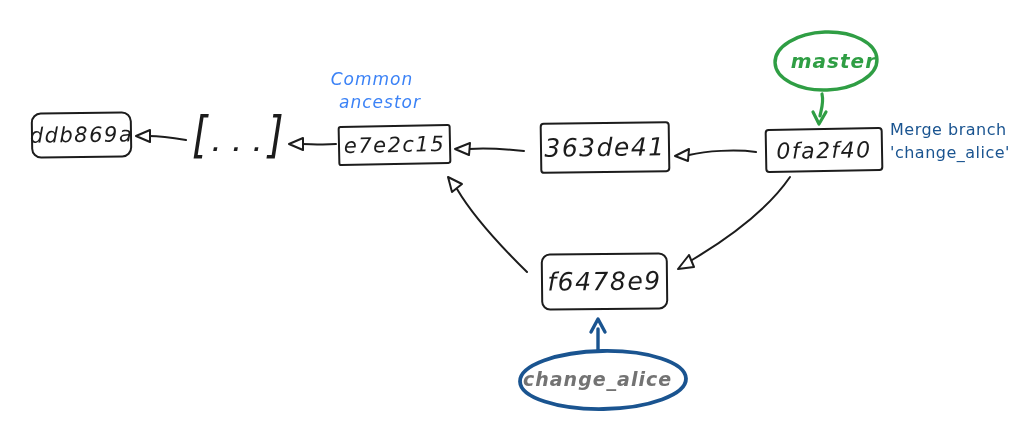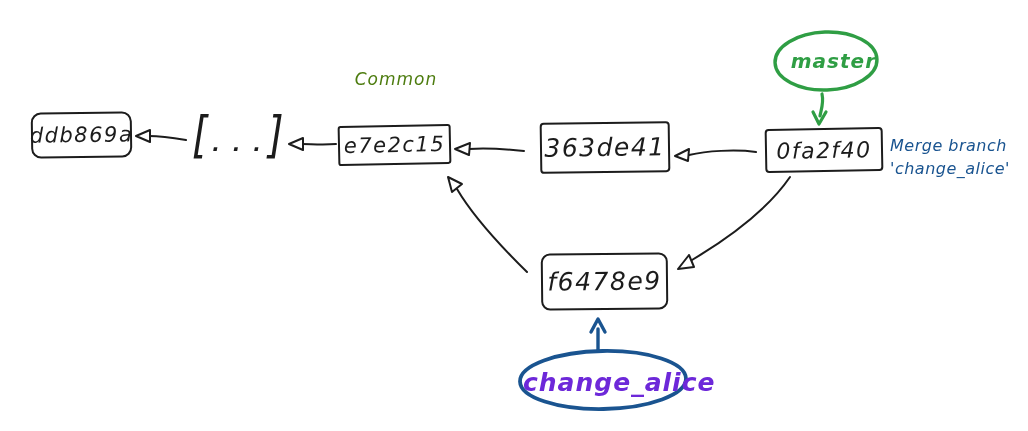--- a/index.html
+++ b/index.html
@@ -59,54 +59,53 @@
     align-self: flex-end;
     font-size: 20px;
     font-weight: 700;
     letter-spacing: 3px;
     padding-bottom: 8px;
   }
 
   .label-common-ancestor {
     position: absolute;
     z-index: 2;
-    left: 335px; top: 68px;
+    left: 311px; top: 68px;
     width: 122px;
     text-align: center;
-    color: #4d7c0f;
+    color: #3b82f6;
     font-size: 17px;
     font-style: italic;
     line-height: 1.35;
     letter-spacing: 1px;
   }
   .label-common-ancestor .l2 { margin-left: 16px; }
 
   .label-merge-note {
     position: absolute;
     z-index: 2;
-    left: 890px; top: 134px;
+    left: 890px; top: 118px;
     width: 130px;
     color: #1a5490;
     font-size: 16px;
-    font-style: italic;
     line-height: 1.45;
     letter-spacing: 0.5px;
   }
   .label-merge-note .l2 { margin-left: 0; }
 
   .branch-label {
     position: absolute;
     z-index: 2;
     text-align: right;
     font-weight: 700;
     font-style: italic;
     letter-spacing: 1px;
   }
   .branch-label.master { left: 776px; top: 49px; width: 100px; font-size: 20px; color: #2f9e44; }
-  .branch-label.change-alice { left: 523px; top: 368px; width: 133px; font-size: 25px; color: #6d28d9; }
+  .branch-label.change-alice { left: 523px; top: 368px; width: 133px; font-size: 19px; color: #737373; }
 </style>
 </head>
 <body>
 
 <div id="canvas">
 
   <svg id="wires" width="1028" height="431" viewBox="0 0 1028 431">
 
     <g stroke="#1c1c1c" stroke-width="2" fill="none" stroke-linecap="round" stroke-linejoin="round">
       <path d="M186,140 C168,137 156,136 149,136"></path>
@@ -167,20 +166,21 @@
   <div class="commit-box box-0fa2f40">
     <span>0fa2f40</span>
   </div>
 
   <div class="commit-box box-f6478e9">
     <span>f6478e9</span>
   </div>
 
   <div class="label-common-ancestor">
     <div class="l1">Common</div>
+    <div class="l2">ancestor</div>
   </div>
 
   <div class="label-merge-note">
     <div class="l1">Merge branch</div>
     <div class="l2">'change_alice'</div>
   </div>
 
   <div class="branch-label master">master</div>
   <div class="branch-label change-alice">change_alice</div>
 

